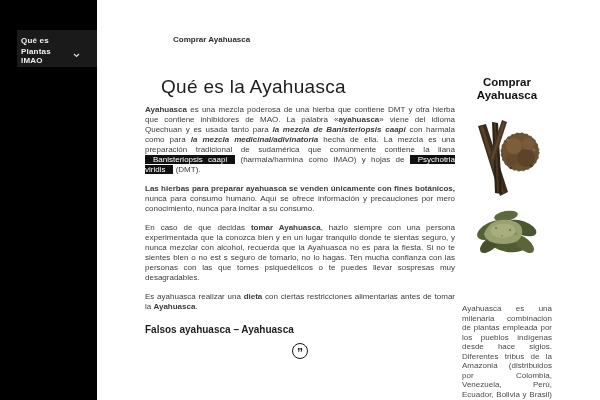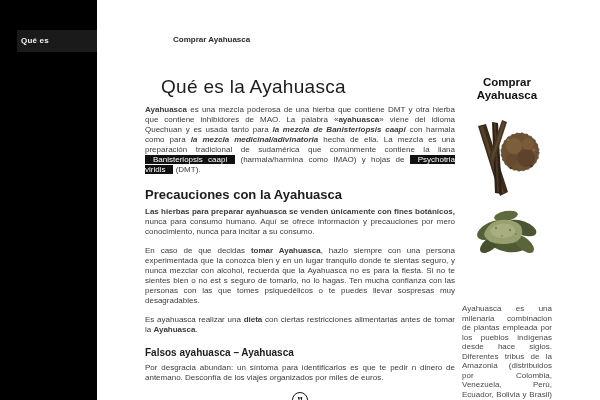--- a/index.html
+++ b/index.html
@@ -81,36 +81,42 @@
   }
 </style>
 </head>
 <body>
 
 <div class="left-col">
   <div class="menu-panel">
     <div class="menu-item">
       <span>Qué es</span>
     </div>
+    <div class="menu-item">
+      <span>Plantas IMAO</span>
+      <span class="chev">
+        <svg width="7" height="5" viewBox="0 0 7 5">
+            <path d="M1 1l2.5 2.5L6 1" stroke="#dddddd" stroke-width="1.2" fill="none"></path>
+          </svg>
+      </span>
+    </div>
   </div>
 </div>
 
 <div class="top-nav-item">Comprar Ayahuasca</div>
 
 <div class="main">
   <h1>Qué es la Ayahuasca</h1>
   <p><span class="seg-b">Ayahuasca</span><span> es una mezcla poderosa de una hierba que contiene DMT y otra hierba que contiene inhibidores de MAO. La palabra «</span><span class="seg-b">ayahuasca</span><span>» viene del idioma Quechuan y es usada tanto para </span><span class="seg-bi">la mezcla de Banisteriopsis caapi</span><span> con harmala como para </span><span class="seg-bi">la mezcla medicinal/adivinatoria</span><span> hecha de ella. La mezcla es una preparación tradicional de sudamérica que comúnmente contiene la liana </span><span class="seg-hl">Banisteriopsis caapi</span><span> (harmala/harmina como IMAO) y hojas de </span><span class="seg-hl">Psychotria viridis</span><span> (DMT).</span></p>
 
-  <h2>Precauciones con la Ayahuasca</h2>
   <p><span class="seg-b">Las hierbas para preparar ayahuasca se venden únicamente con fines botánicos,</span><span> nunca para consumo humano. Aquí se ofrece información y precauciones por mero conocimiento, nunca para incitar a su consumo.</span></p>
   <p><span>En caso de que decidas </span><span class="seg-b">tomar Ayahuasca</span><span>, hazlo siempre con una persona experimentada que la conozca bien y en un lugar tranquilo donde te sientas seguro, y nunca mezclar con alcohol, recuerda que la Ayahuasca no es para la fiesta. Si no te sientes bien o no est s seguro de tomarlo, no lo hagas. Ten mucha confianza con las personas con las que tomes psiquedélicos o te puedes llevar sospresas muy desagradables.</span></p>
   <p><span>Es ayahuasca realizar una </span><span class="seg-b">dieta</span><span> con ciertas restricciones alimentarias antes de tomar la </span><span class="seg-b">Ayahuasca</span><span>.</span></p>
 
   <h3>Falsos ayahuasca – Ayahuasca</h3>
-  <p><span>Por desgracia abundan: un síntoma para identificarlos es que te pedir n dinero de antemano. Desconfía de los viajes organizados por miles de euros.</span></p>
 
   <div class="quote-block">
     <div class="quote-icon">
       <span>”</span>
     </div>
 
   </div>
 </div>
 
 <div class="aside">

